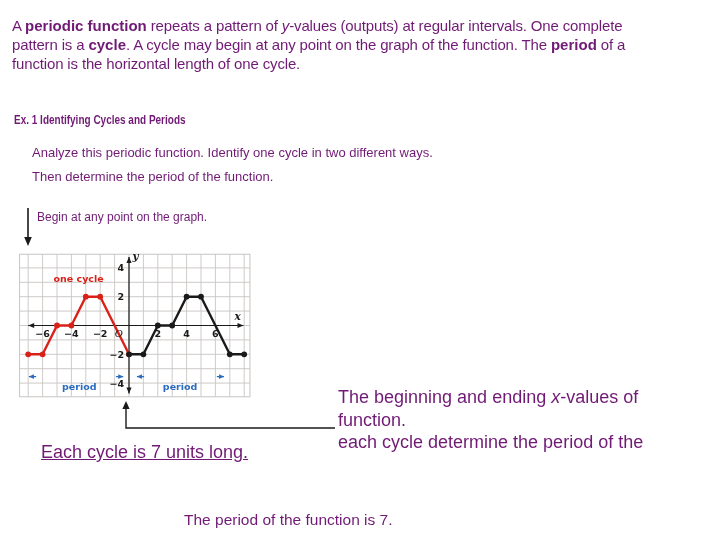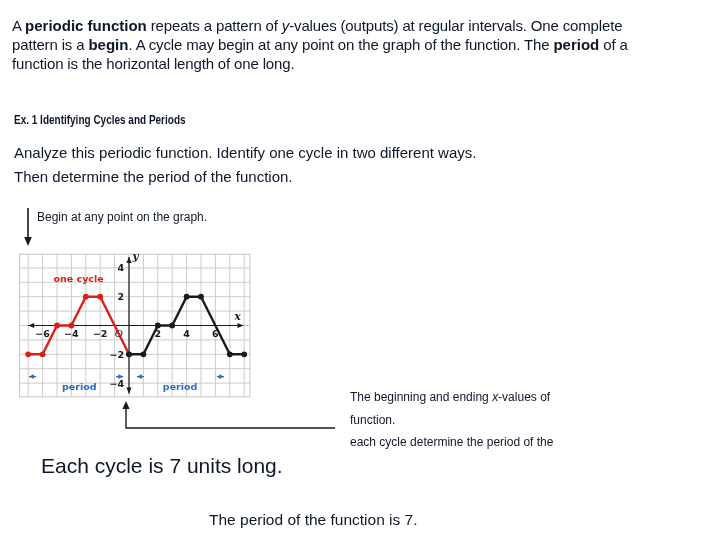--- a/index.html
+++ b/index.html
@@ -1,39 +1,39 @@
 <!DOCTYPE html>
 <html><head>
 <meta charset="utf-8">
 <style>
   html,body{margin:0;padding:0;background:#fff;}
   .slide{position:relative;width:720px;height:540px;background:#fff;overflow:hidden;
-         font-family:"Liberation Sans",sans-serif;color:#0f172a;}
+         font-family:"Liberation Sans",sans-serif;color:#701a75;}
   .abs{position:absolute;}
   .tline{white-space:nowrap;}
   .intro{left:12px;top:16px;font-size:15px;line-height:19px;letter-spacing:-0.15px;}
   .intro b{letter-spacing:0;}
   .heading{left:14px;top:112px;font-size:13.5px;font-weight:bold;white-space:nowrap;
            transform:scaleX(0.74);transform-origin:0 50%;}
-  .problem{left:14px;top:141px;font-size:15px;line-height:24px;}
+  .problem{left:32px;top:141px;font-size:13px;line-height:24px;}
   .step{left:37px;top:206px;font-size:12px;line-height:22.5px;}
-  .callout-text{left:350px;top:386px;font-size:12px;line-height:22.5px;}
-  .note1{left:41px;top:454px;font-size:21px;}
-  .note2{left:209px;top:511px;font-size:15.5px;}
+  .callout-text{left:338px;top:386px;font-size:18px;line-height:22.5px;}
+  .note1{left:41px;top:442px;font-size:18px;text-decoration:underline;}
+  .note2{left:184px;top:511px;font-size:15.5px;}
   svg text{user-select:none;}
 </style>
 </head>
 <body>
 
 <div class="slide">
 
   <div class="abs intro">
     <div class="tline"><span>A </span><b>periodic function</b><span> repeats a pattern of </span><i>y</i><span>-values (outputs) at regular intervals. One complete</span></div>
-    <div class="tline"><span>pattern is a </span><b>begin</b><span>. A cycle may begin at any point on the graph of the function. The </span><b>period</b><span> of a</span></div>
-    <div class="tline"><span>function is the horizontal length of one long.</span></div>
+    <div class="tline"><span>pattern is a </span><b>cycle</b><span>. A cycle may begin at any point on the graph of the function. The </span><b>period</b><span> of a</span></div>
+    <div class="tline"><span>function is the horizontal length of one cycle.</span></div>
   </div>
 
   <div class="abs heading">Ex. 1 Identifying Cycles and Periods</div>
 
   <div class="abs problem">
     <div class="tline">Analyze this periodic function. Identify one cycle in two different ways.</div>
     <div class="tline">Then determine the period of the function.</div>
   </div>
 
   <svg class="abs" style="left:21px;top:206px" width="14" height="42">

